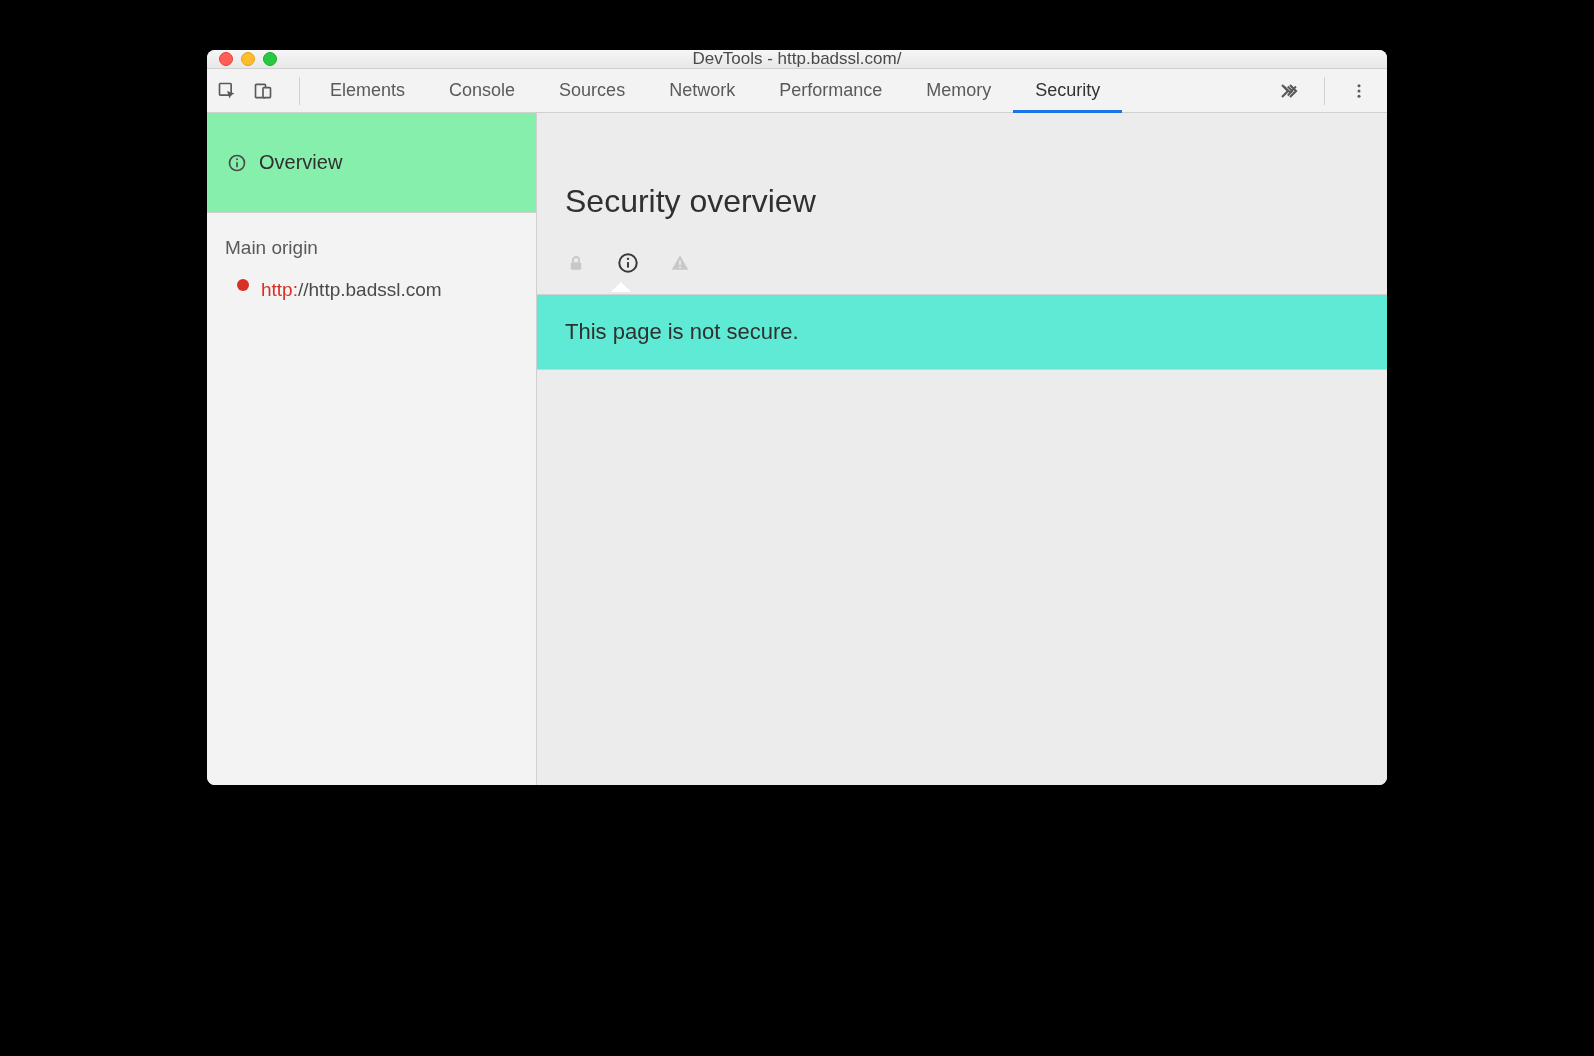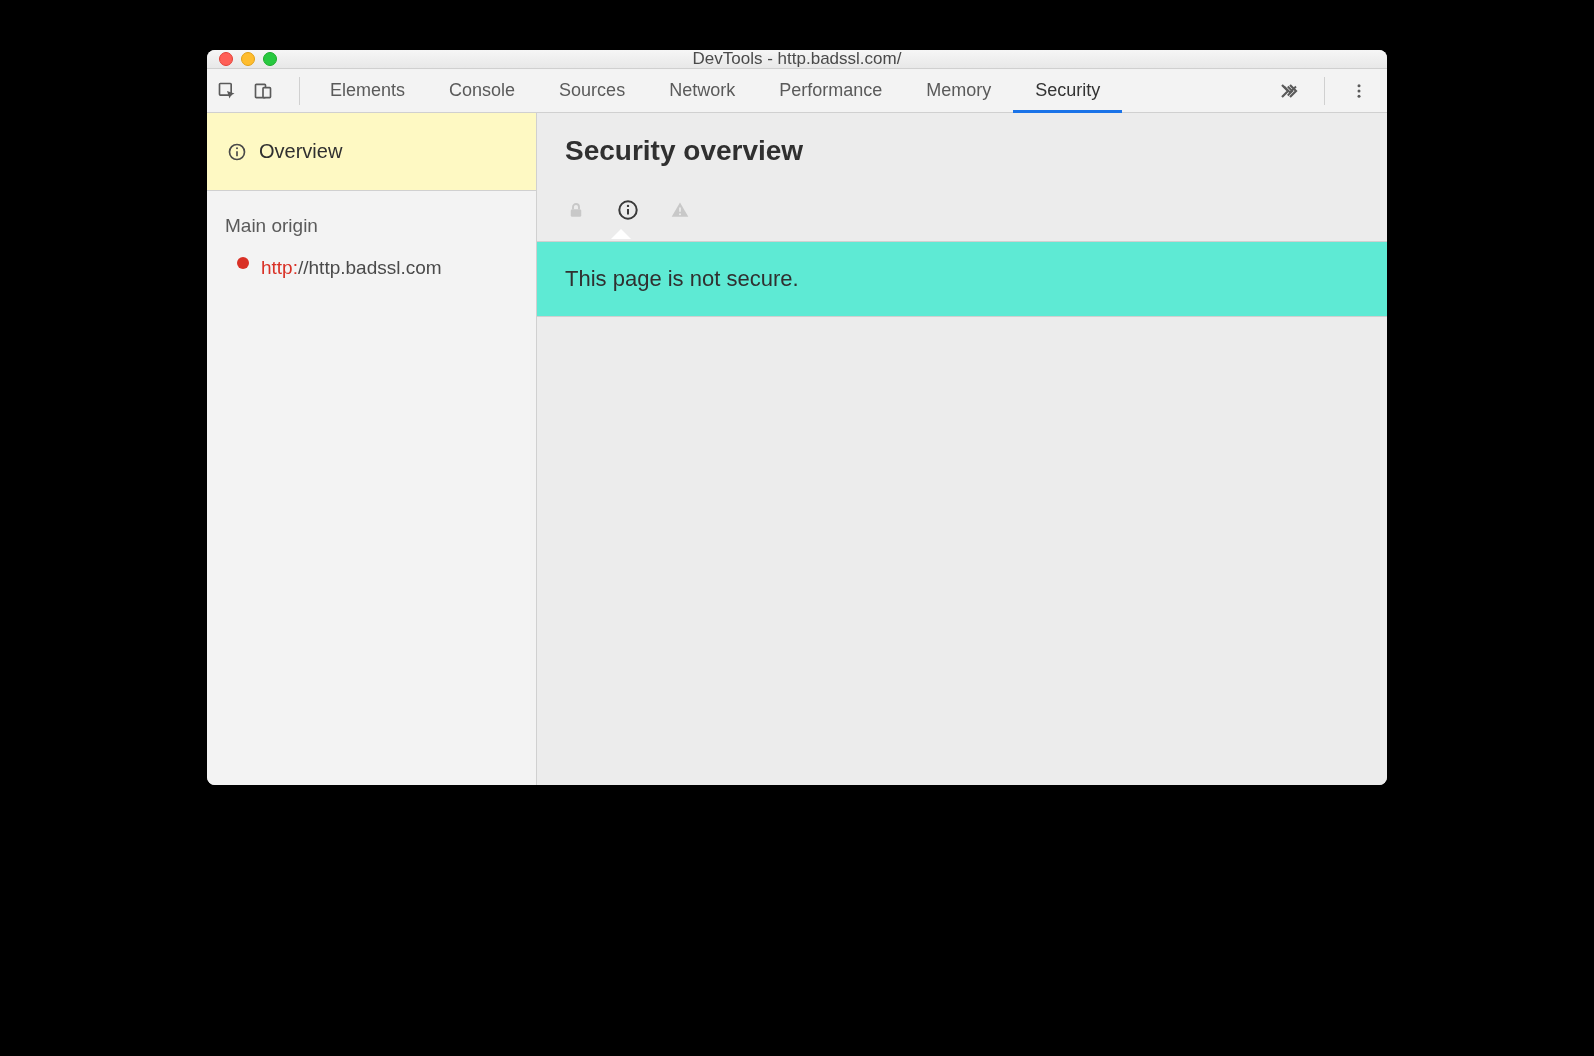--- a/index.html
+++ b/index.html
@@ -122,22 +122,22 @@
       display: flex;
       flex-direction: column;
     }
     .sidebar-row {
       display: flex;
       align-items: center;
       gap: 10px;
       padding: 0 18px;
     }
     .overview-row {
-      height: 78px;
-      background: #fef9c3;
+      height: 100px;
+      background: #86efac;
       border-bottom: 1px solid #d0d0d0;
       font-size: 20px;
       color: #303030;
     }
     .section-label {
       padding: 24px 18px 12px 18px;
       font-size: 19px;
       color: #5a5a5a;
     }
     .origin-row {
@@ -158,23 +158,24 @@
     .main {
       flex: 1;
       background: #ececec;
       display: flex;
       flex-direction: column;
     }
     .main-header {
       padding: 22px 28px 14px 28px;
     }
     .main-title {
-      font-size: 28px;
+      font-size: 32px;
       color: #303030;
-      font-weight: 700;
+      font-weight: 400;
+      margin-top: 48px;
     }
     .sec-icons {
       display: flex;
       align-items: center;
       gap: 30px;
       padding: 10px 28px 0 28px;
       position: relative;
       height: 48px;
     }
     .sec-icon {

